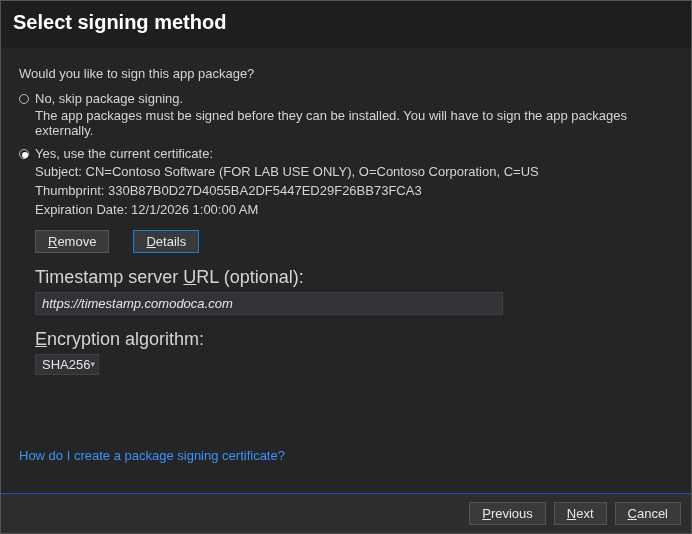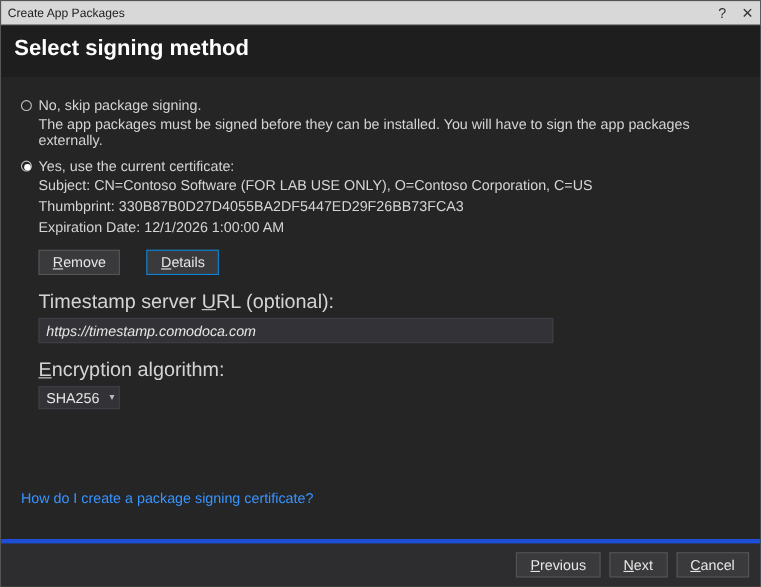--- a/index.html
+++ b/index.html
@@ -112,21 +112,21 @@
       background: #333337;
       border: 1px solid #3f3f46;
       color: #e6e6e6;
       padding: 3px 6px;
       font-size: 13px;
       font-family: inherit;
       font-style: italic;
     }
     .select-wrap {
       margin-top: 4px;
-      width: 74px;
+      width: 64px;
       background: #333337;
       border: 1px solid #3f3f46;
       color: #e6e6e6;
       padding: 2px 4px 2px 6px;
       font-size: 13px;
       display: flex;
       align-items: center;
       justify-content: space-between;
     }
     .select-wrap .chev {
@@ -136,45 +136,39 @@
     .spacer { flex: 1; }
     .help-link {
       color: #3794ff;
       font-size: 13px;
       text-decoration: none;
       margin-bottom: 20px;
       display: inline-block;
     }
     .footer {
       background: #2d2d30;
-      border-top: 4px solid #1d4ed8;
+      border-top: 1px solid #1d4ed8;
       padding: 8px 10px;
       display: flex;
       justify-content: flex-end;
       gap: 8px;
     }
     .footer .btn { min-width: 52px; text-align: center; }
   </style>
 </head>
 <body>
 
 <div class="window">
-  <div class="titlebar">
-    <span class="titlebar-title">Create App Packages</span>
-    <div class="titlebar-icons">
-      <span>?</span>
-      <span>✕</span>
-    </div>
-  </div>
 
   <div class="heading-area">
     <h1>Select signing method</h1>
   </div>
 
   <div class="content">
+    <div class="prompt">Would you like to sign this app package?</div>
 
     <div class="radio-group">
 
       <div class="radio-item">
         <span class="radio-dot"></span>
         <div class="radio-label">No, skip package signing.</div>
         <div class="radio-desc">The app packages must be signed before they can be installed. You will have to sign the app packages externally.</div>
       </div>
 
       <div class="radio-item">

